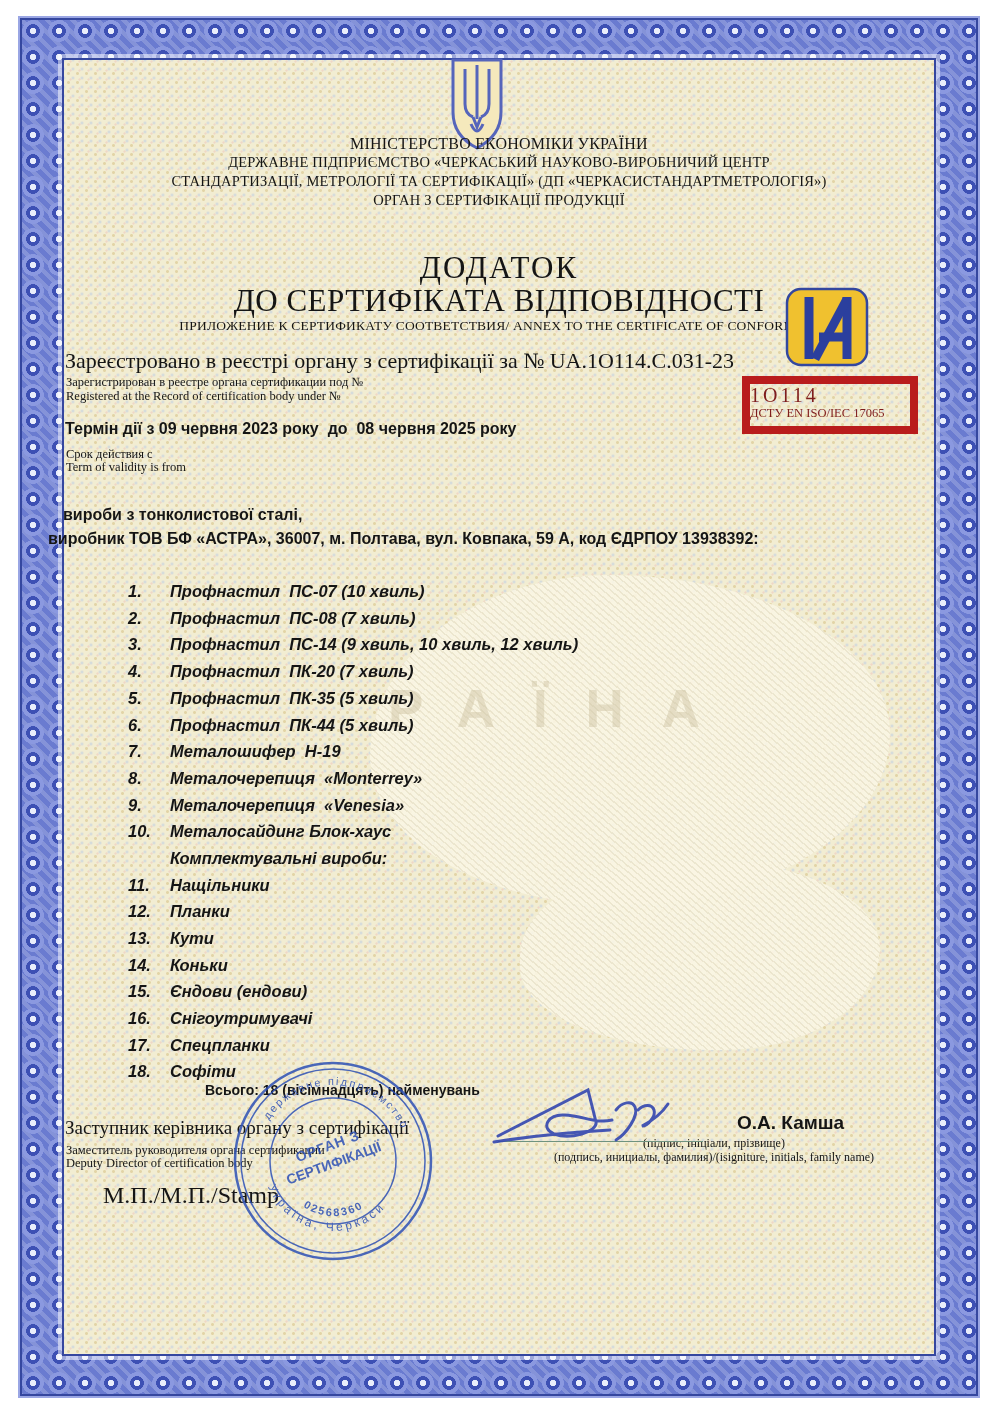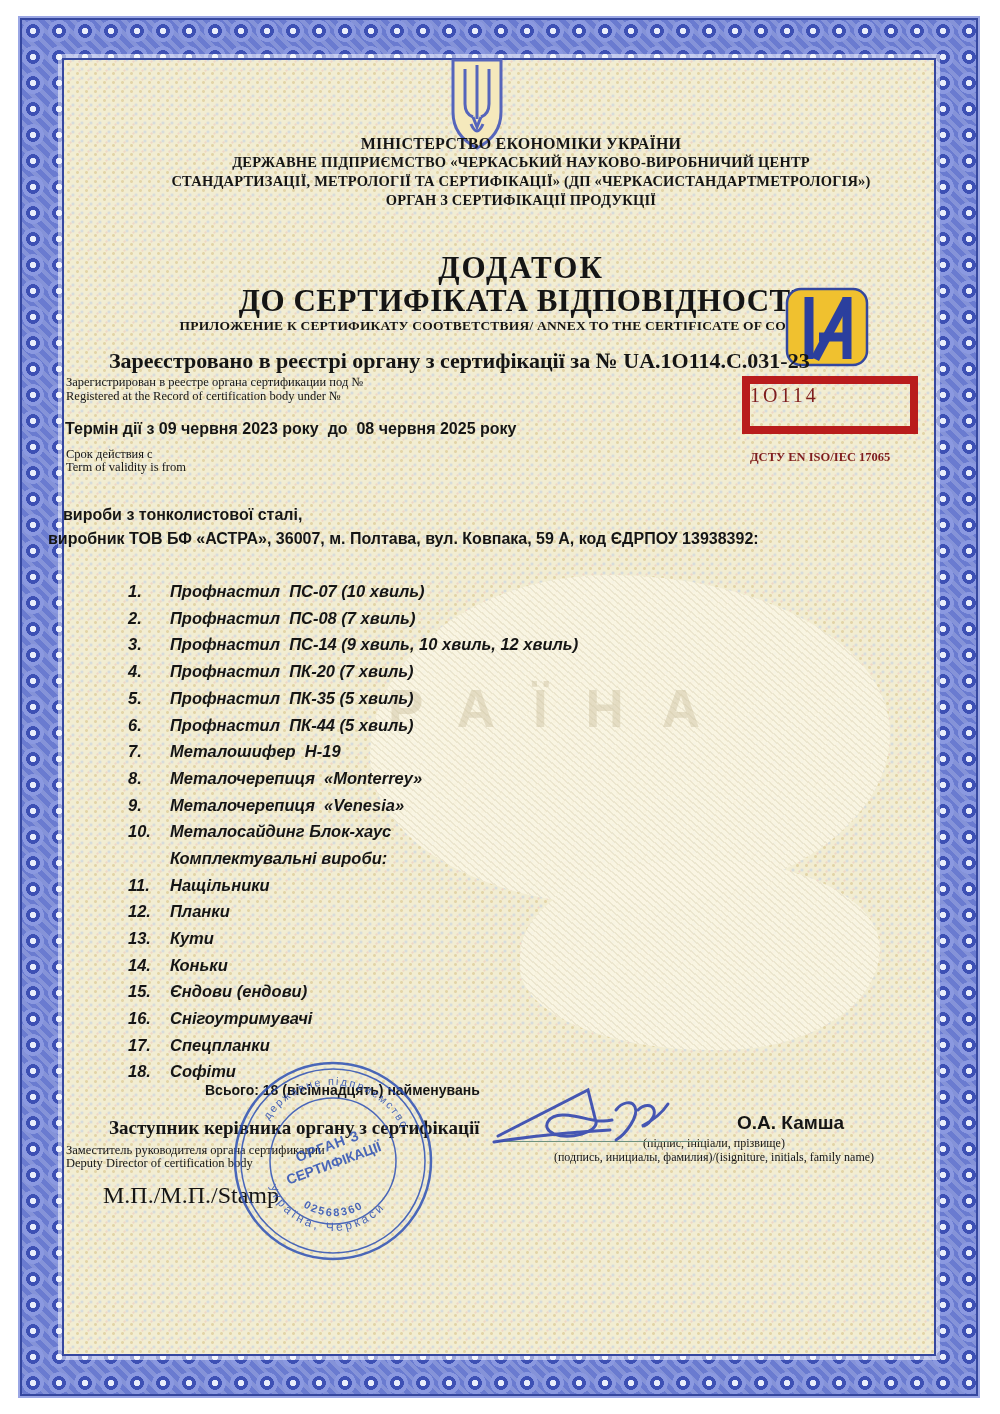--- a/index.html
+++ b/index.html
@@ -28,21 +28,21 @@
          box-shadow:0 0 0 4px rgba(255,255,255,.5);}
   
   .wm-map{position:absolute;z-index:2;background:rgba(249,245,227,.9);
           background-image:repeating-linear-gradient(40deg, rgba(203,193,158,.28) 0 1.5px, transparent 1.5px 5px);}
   .wm-map.m1{left:370px;top:575px;width:520px;height:330px;border-radius:46% 54% 52% 48% / 55% 48% 52% 45%;}
   .wm-map.m2{left:520px;top:860px;width:360px;height:190px;border-radius:50% 50% 45% 55% / 52% 48% 55% 45%;}
   .wm-text{position:absolute;z-index:2;left:388px;top:678px;font-family:Liberation Sans, sans-serif;
            font-weight:bold;font-size:53px;letter-spacing:38px;color:rgba(203,194,159,.45);white-space:pre;}
   .abs{position:absolute;z-index:3;}
   .center{left:62px;right:64px;text-align:center;}
-  .serifb{font-weight:bold;font-family:"Liberation Serif",serif;padding-left:44px;}
+  .serifb{font-weight:normal;font-family:"Liberation Serif",serif;}
   .sans{font-family:"Liberation Sans",sans-serif;}
   .ministry{font-size:14.5px;line-height:19px;letter-spacing:.2px;}
   .ministry .l1{font-size:16px;}
   .title1{font-size:31px;letter-spacing:2px;}
   .title2{font-size:31px;letter-spacing:.5px;}
   .subtitle{font-size:13.5px;letter-spacing:.2px;}
   .regmain{font-size:22px;}
   .small{font-size:12.5px;line-height:14px;}
   .valmain{font-size:16px;font-weight:bold;white-space:pre;}
   .intro{font-size:16px;font-weight:bold;white-space:pre;}
@@ -50,21 +50,21 @@
             font-weight:bold;font-size:16.5px;white-space:pre;font-style:italic;}
   .item-num{display:inline-block;width:42px;}
   .total{font-size:14px;font-weight:bold;}
   .role{font-size:19px;}
   .mp{font-size:24px;}
   .name{font-size:19px;font-weight:bold;}
   .cap{font-size:12px;text-align:center;}
   .markbox{position:absolute;z-index:3;left:742px;top:376px;width:160px;height:42px;
            border:8px solid #b91c1c;color:#7f1d1d;text-align:left;}
   .markbox .code{font-size:20px;letter-spacing:3px;line-height:22px;font-family:"Liberation Serif",serif;}
-  .markbox .std{font-size:12.5px;font-weight:bold;line-height:14px;font-family:"Liberation Serif",serif;margin-top:44px;}
+  .markbox .std{font-size:12.5px;font-weight:normal;line-height:14px;font-family:"Liberation Serif",serif;}
   .logo{position:absolute;z-index:3;left:785px;top:287px;}
   .trident{position:absolute;z-index:3;left:448px;top:56px;}
   .stamp{position:absolute;z-index:5;left:230px;top:1058px;opacity:.85;}
   .sig{position:absolute;z-index:5;left:492px;top:1082px;}
   .sigline{position:absolute;z-index:4;left:498px;top:1141px;width:205px;height:0;
            border-top:1.5px solid #6f937f;}
 </style>
 </head>
 <body>
 

